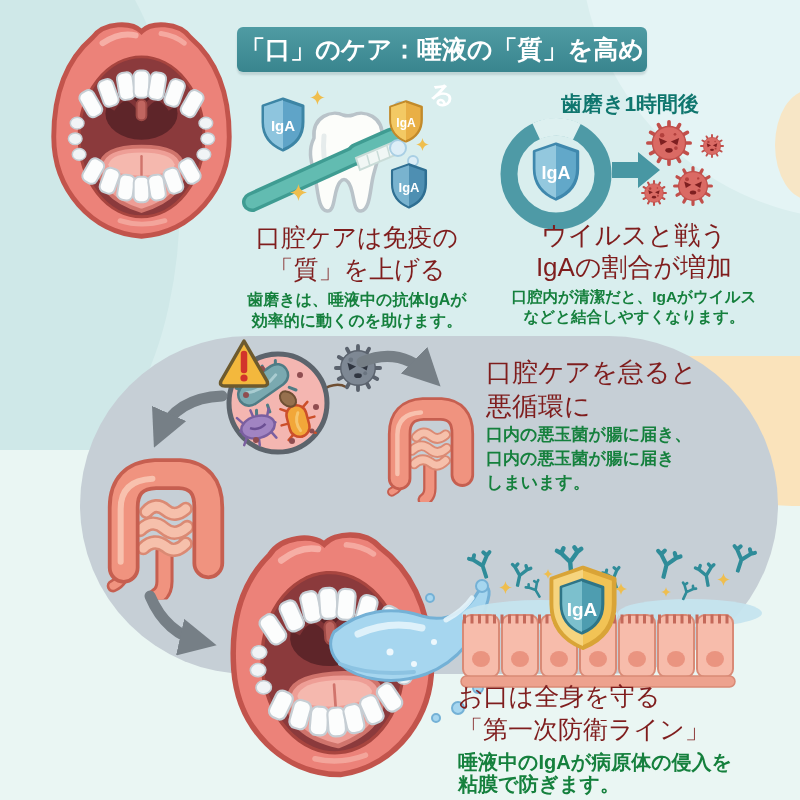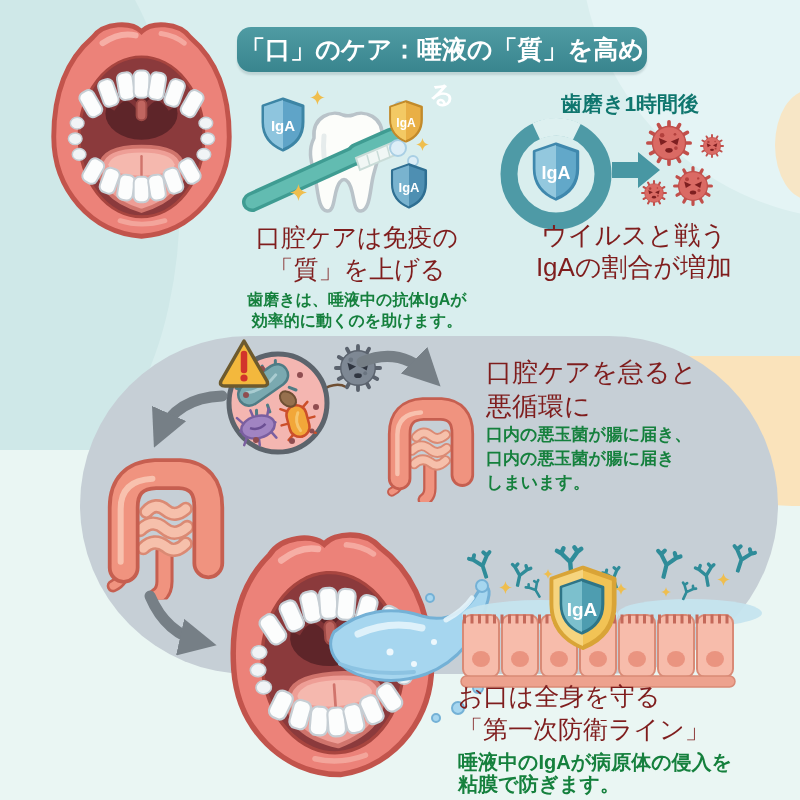--- a/index.html
+++ b/index.html
@@ -11,21 +11,21 @@
   .abs{position:absolute;}
   
   .bg-circle-left{left:-120px;top:-80px;width:300px;height:560px;border-radius:50%;background:#cfe8e8;}
   .bg-corner-tr{left:580px;top:-340px;width:560px;height:560px;border-radius:50%;background:#e4f4f5;}
   .bg-peach-corner{left:775px;top:90px;width:70px;height:110px;border-radius:50%;background:#f7e6c6;}
   .bg-bottom{left:0;top:450px;width:800px;height:350px;background:#eaf6f3;}
   .bg-peach{left:632px;top:356px;width:168px;height:150px;background:#fae3bb;border-bottom-left-radius:160px 150px;}
   .bg-band{left:80px;top:336px;width:698px;height:338px;background:#c6cfd6;border-radius:175px;}
   
   .banner{
-    left:237px;top:27px;width:410px;height:45px;border-radius:14px;
+    left:237px;top:27px;width:410px;height:45px;border-radius:6px;
     background:linear-gradient(180deg,#4f9ba3,#39858e);
     color:#fff;font-weight:bold;font-size:25px;line-height:45px;text-align:center;
     letter-spacing:0px;box-shadow:0 3px 2px rgba(40,70,75,.15);
   }
   
   .h-center{text-align:center;}
   .h-left{text-align:left;}
   .sec-heading{font-weight:normal;color:#7f1d1d;}
   .sec-body{font-weight:600;color:#15803d;}
   .sec1{left:234px;top:221px;width:246px;}
@@ -222,20 +222,24 @@
     <use href="#virus" style="--vb:#da6a64;--vs:#c14f4b;--vd:#b2403d;--vf:#7e1f20"></use>
   </svg>
   <svg class="abs" style="left:641px;top:180px" width="26" height="26" viewBox="0 0 100 100">
     <use href="#virus" style="--vb:#da6a64;--vs:#c14f4b;--vd:#b2403d;--vf:#7e1f20"></use>
   </svg>
 
   <div class="abs sec2 h-center">
     <div class="sec-heading">
       <div>ウイルスと戦う</div>
       <div>IgAの割合が増加</div>
+    </div>
+    <div class="sec-body">
+      <div>口腔内が清潔だと、IgAがウイルス</div>
+      <div>などと結合しやすくなります。</div>
     </div>
   </div>
 
   
   <svg class="abs" style="left:224px;top:347px" width="126" height="112" viewBox="0 0 126 112">
     <path d="M96 44 Q112 34 122 40" fill="none" stroke="#6f4f33" stroke-width="2.5"></path>
     <circle cx="54" cy="56" r="49" fill="#f4b6b1" stroke="#5c646c" stroke-width="5"></circle>
     <g>
       <g transform="rotate(-35 42 42)">
         <path d="M18 36 h48 M22 30 l-4 -6 M34 28 l-2 -7 M50 28 l2 -7 M62 30 l4 -6 M22 54 l-4 6 M34 56 l-2 7 M50 56 l2 7 M62 54 l4 6" stroke="#4f7c85" stroke-width="3" stroke-linecap="round" fill="none"></path>

